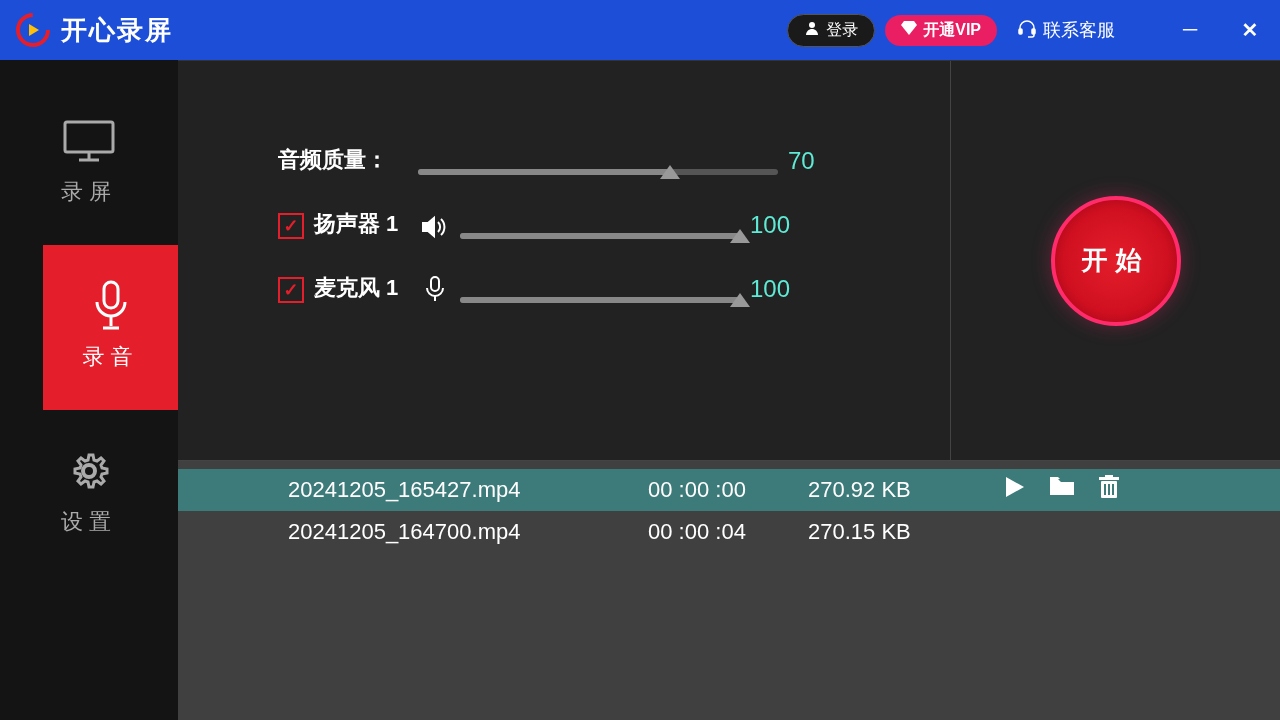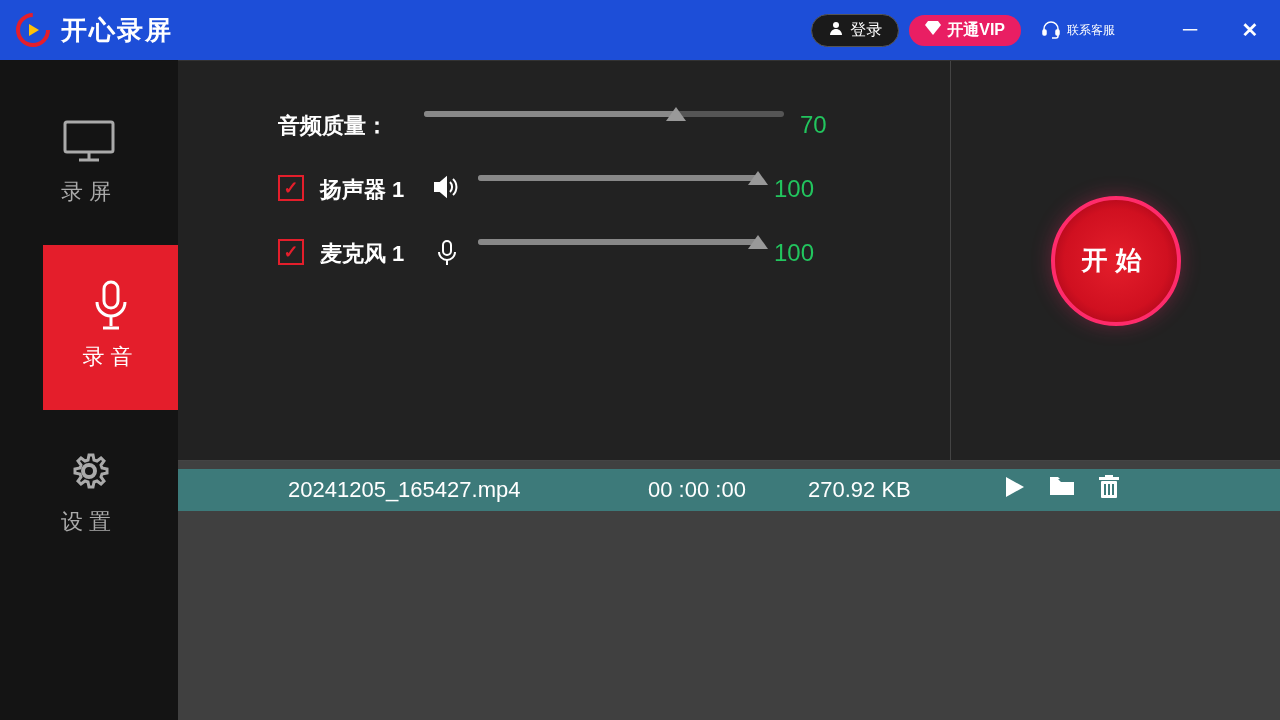--- a/index.html
+++ b/index.html
@@ -7,45 +7,45 @@
 
 .titlebar { height: 60px; background: #1d4ed8; display: flex; align-items: center; padding: 0 15px; }
 .logo-area { display: flex; align-items: center; gap: 10px; }
 .logo-icon { width: 36px; height: 36px; position: relative; }
 .app-title { font-size: 26px; font-weight: bold; letter-spacing: 2px; }
 .titlebar-spacer { flex: 1; }
 .titlebar-right { display: flex; align-items: center; gap: 10px; }
 .btn-pill { display: flex; align-items: center; gap: 6px; padding: 5px 16px; border-radius: 20px; font-size: 16px; cursor: pointer; }
 .btn-login { border: 1px solid #555; background: #1a1a1a; }
 .btn-vip { background: #e91e63; border: none; font-weight: bold; }
-.btn-support { display: flex; align-items: center; gap: 6px; font-size: 12px; padding: 0 10px; cursor: pointer; }
+.btn-support { display: flex; align-items: center; gap: 6px; font-size: 18px; padding: 0 10px; cursor: pointer; }
 .window-controls { display: flex; gap: 30px; margin-left: 40px; font-size: 20px; font-weight: bold; }
 .win-btn { cursor: pointer; width: 30px; text-align: center; }
 
 .body-area { display: flex; height: 660px; }
 .sidebar { width: 178px; background: #141414; display: flex; flex-direction: column; padding-top: 20px; }
 .sidebar-item { display: flex; flex-direction: column; align-items: center; justify-content: center; height: 165px; gap: 14px; cursor: pointer; color: #aaa; }
 .sidebar-item.active { background: #e41e2b; color: #fff; margin-left: 43px; }
 .sidebar-icon { width: 60px; height: 44px; display: flex; align-items: center; justify-content: center; }
 .sidebar-label { font-size: 22px; letter-spacing: 6px; }
 
 .main { flex: 1; display: flex; flex-direction: column; background: #222; }
 .settings-panel { height: 400px; display: flex; border-top: 1px solid #333; }
 .settings-left { flex: 1; padding: 50px 40px 0 100px; }
 .settings-right { width: 330px; border-left: 1px solid #444; display: flex; align-items: center; justify-content: center; }
-.row { display: flex; align-items: flex-start; height: 64px; gap: 16px; }
+.row { display: flex; align-items: flex-end; height: 64px; gap: 10px; }
 .row-label { font-size: 22px; width: 130px; font-weight: bold; }
 .row-label-narrow { font-size: 22px; width: 96px; font-weight: bold; }
 .checkbox { width: 26px; height: 26px; border: 2px solid #e41e2b; display: flex; align-items: center; justify-content: center; cursor: pointer; }
 .checkmark { color: #e41e2b; font-size: 18px; font-weight: bold; }
 .device-icon { width: 30px; display: flex; justify-content: center; }
 .slider { position: relative; height: 6px; background: #555; border-radius: 3px; cursor: pointer; }
 .slider-fill { position: absolute; height: 100%; background: #888; border-radius: 3px; left: 0; }
 .slider-thumb { position: absolute; width: 0; height: 0; border-left: 10px solid transparent; border-right: 10px solid transparent; border-bottom: 14px solid #999; top: -4px; transform: translateX(-10px); }
-.slider-value { font-size: 24px; width: 60px; color: #22c55e; }
+.slider-value { font-size: 24px; width: 60px; color: #5eead4; }
 .start-btn { width: 130px; height: 130px; border-radius: 50%; background: radial-gradient(circle, #e41e2b 0%, #d01020 60%, #8b0015 100%); border: 4px solid #ff2b6b; display: flex; align-items: center; justify-content: center; font-size: 26px; font-weight: bold; letter-spacing: 8px; cursor: pointer; box-shadow: 0 0 20px rgba(255,43,107,0.3); }
 
 .file-list { flex: 1; background: #404040; border-top: 1px solid #444; padding-top: 8px; }
 .file-row { display: flex; align-items: center; height: 42px; padding: 0 20px 0 110px; font-size: 22px; cursor: pointer; }
 .file-row.selected { background: #3d7a7a; }
 .file-name { width: 360px; }
 .file-time { width: 160px; }
 .file-size { width: 160px; }
 .file-actions { display: flex; gap: 22px; margin-left: auto; margin-right: 140px; }
 .file-action { cursor: pointer; }
@@ -199,15 +199,20 @@
           <span class="file-action"><svg width="22" height="24" viewBox="0 0 22 24" fill="#fff">
                 <rect x="3" y="6" width="16" height="17" rx="1"></rect>
                 <rect x="1" y="2" width="20" height="3"></rect>
                 <rect x="7" y="0" width="8" height="2"></rect>
                 <rect x="6" y="9" width="2" height="11" fill="#3d7a7a"></rect>
                 <rect x="10" y="9" width="2" height="11" fill="#3d7a7a"></rect>
                 <rect x="14" y="9" width="2" height="11" fill="#3d7a7a"></rect>
               </svg></span>
         </div>
       </div>
+      <div class="file-row">
+        <div class="file-name">20241205_164700.mp4</div>
+        <div class="file-time">00 :00 :04</div>
+        <div class="file-size">270.15 KB</div>
+      </div>
     </div>
   </div>
 </div>
 
 </body></html>

